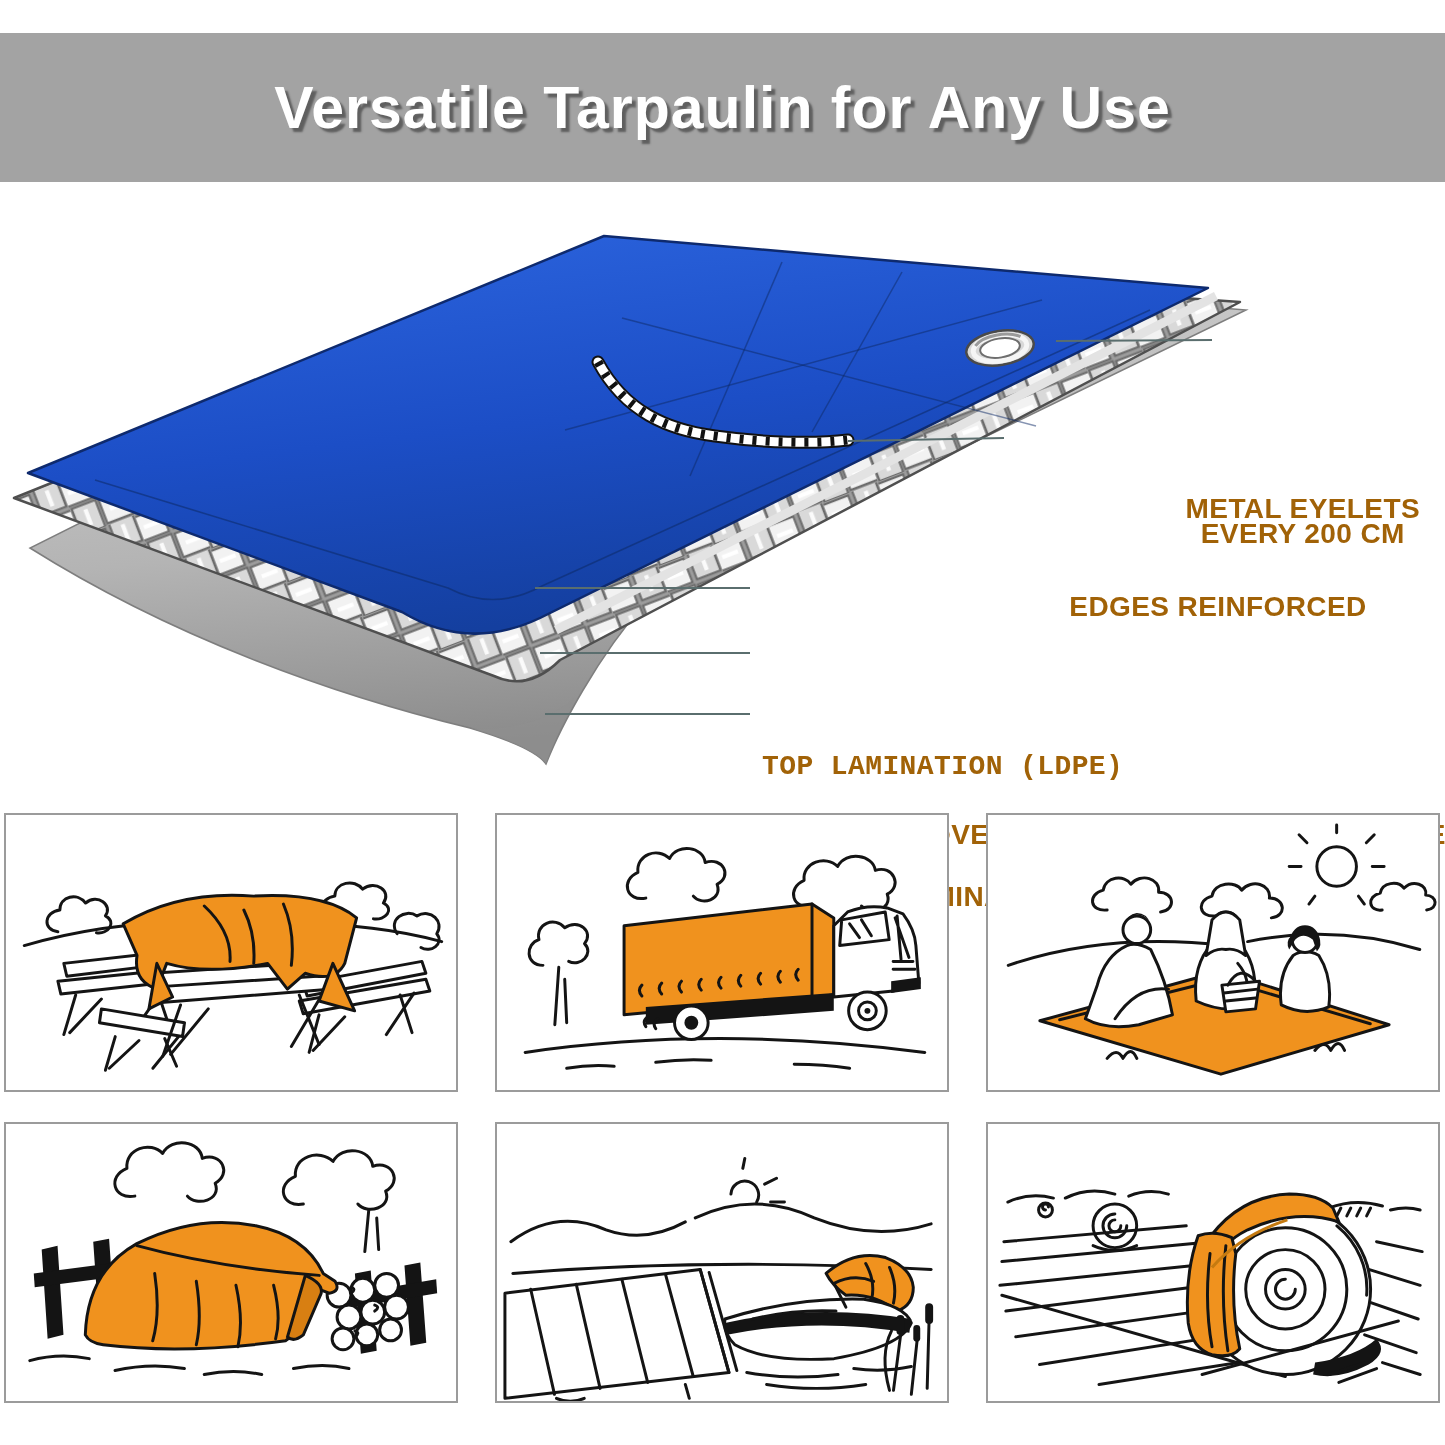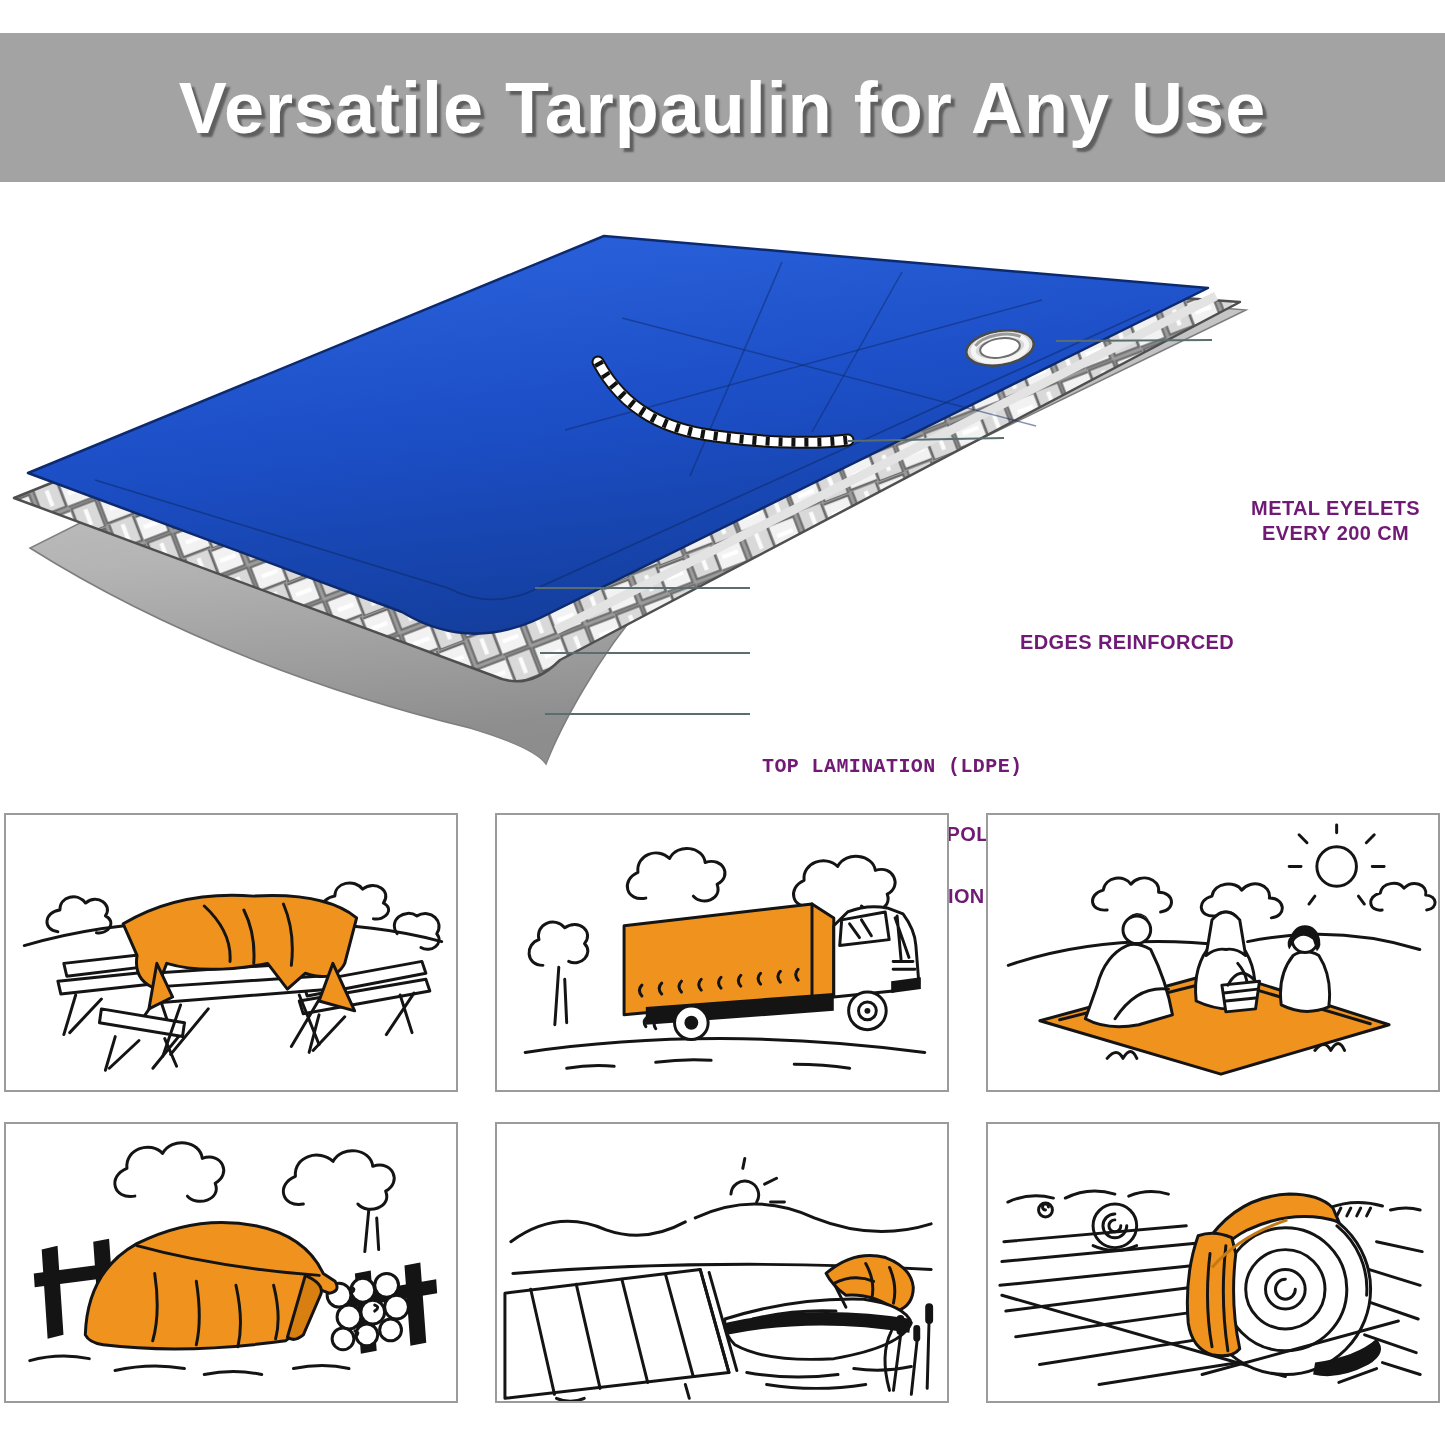--- a/index.html
+++ b/index.html
@@ -1,29 +1,29 @@
 <!DOCTYPE html>
 <html><head>
 <meta charset="utf-8">
 <style>
   html,body{margin:0;padding:0;background:#ffffff;}
   #page{position:relative;width:1445px;height:1445px;background:#fff;overflow:hidden;
         font-family:"Liberation Sans","DejaVu Sans",sans-serif;}
   
   .band{position:absolute;left:0;top:33px;width:1445px;height:149px;background:#a3a3a3;
         display:flex;align-items:center;justify-content:center;}
-  .band h1{margin:0;font-size:72px;font-weight:bold;color:#ffffff;letter-spacing:1px;
+  .band h1{margin:0;font-size:59px;font-weight:bold;color:#ffffff;letter-spacing:1px;
         text-shadow:4px 4px 2px rgba(40,40,40,.55);white-space:nowrap;}
   
   .diagram{position:absolute;left:0;top:182px;width:1445px;height:628px;}
   .diagram svg{position:absolute;left:0;top:0;}
-  .callout{position:absolute;color:#701a75;font-weight:bold;font-size:20px;line-height:25px;
+  .callout{position:absolute;color:#a16207;font-weight:bold;font-size:28px;line-height:25px;
         letter-spacing:.4px;white-space:nowrap;}
   .co-eyelets{top:314px;right:25px;text-align:center;}
-  .co-edges{top:412px;left:1020px;width:396px;white-space:normal;margin-top:36px;}
+  .co-edges{top:412px;left:1020px;width:396px;text-align:center;white-space:normal;}
   .co-top{top:572px;left:762px;font-family:Liberation Mono, monospace;}
   .co-woven{top:640px;left:762px;}
   .co-bottom{top:702px;left:762px;}
   
   .panel{position:absolute;width:454px;background:#ffffff;border:2px solid #9b9b9b;
         box-sizing:border-box;}
   .row1{top:813px;height:279px;} .row2{top:1122px;height:281px;}
   .c1{left:4px;} .c2{left:495px;} .c3{left:986px;}
   .panel svg{width:100%;height:100%;display:block;}
   .ln{stroke:#141414;stroke-width:3;fill:none;stroke-linecap:round;stroke-linejoin:round;}

